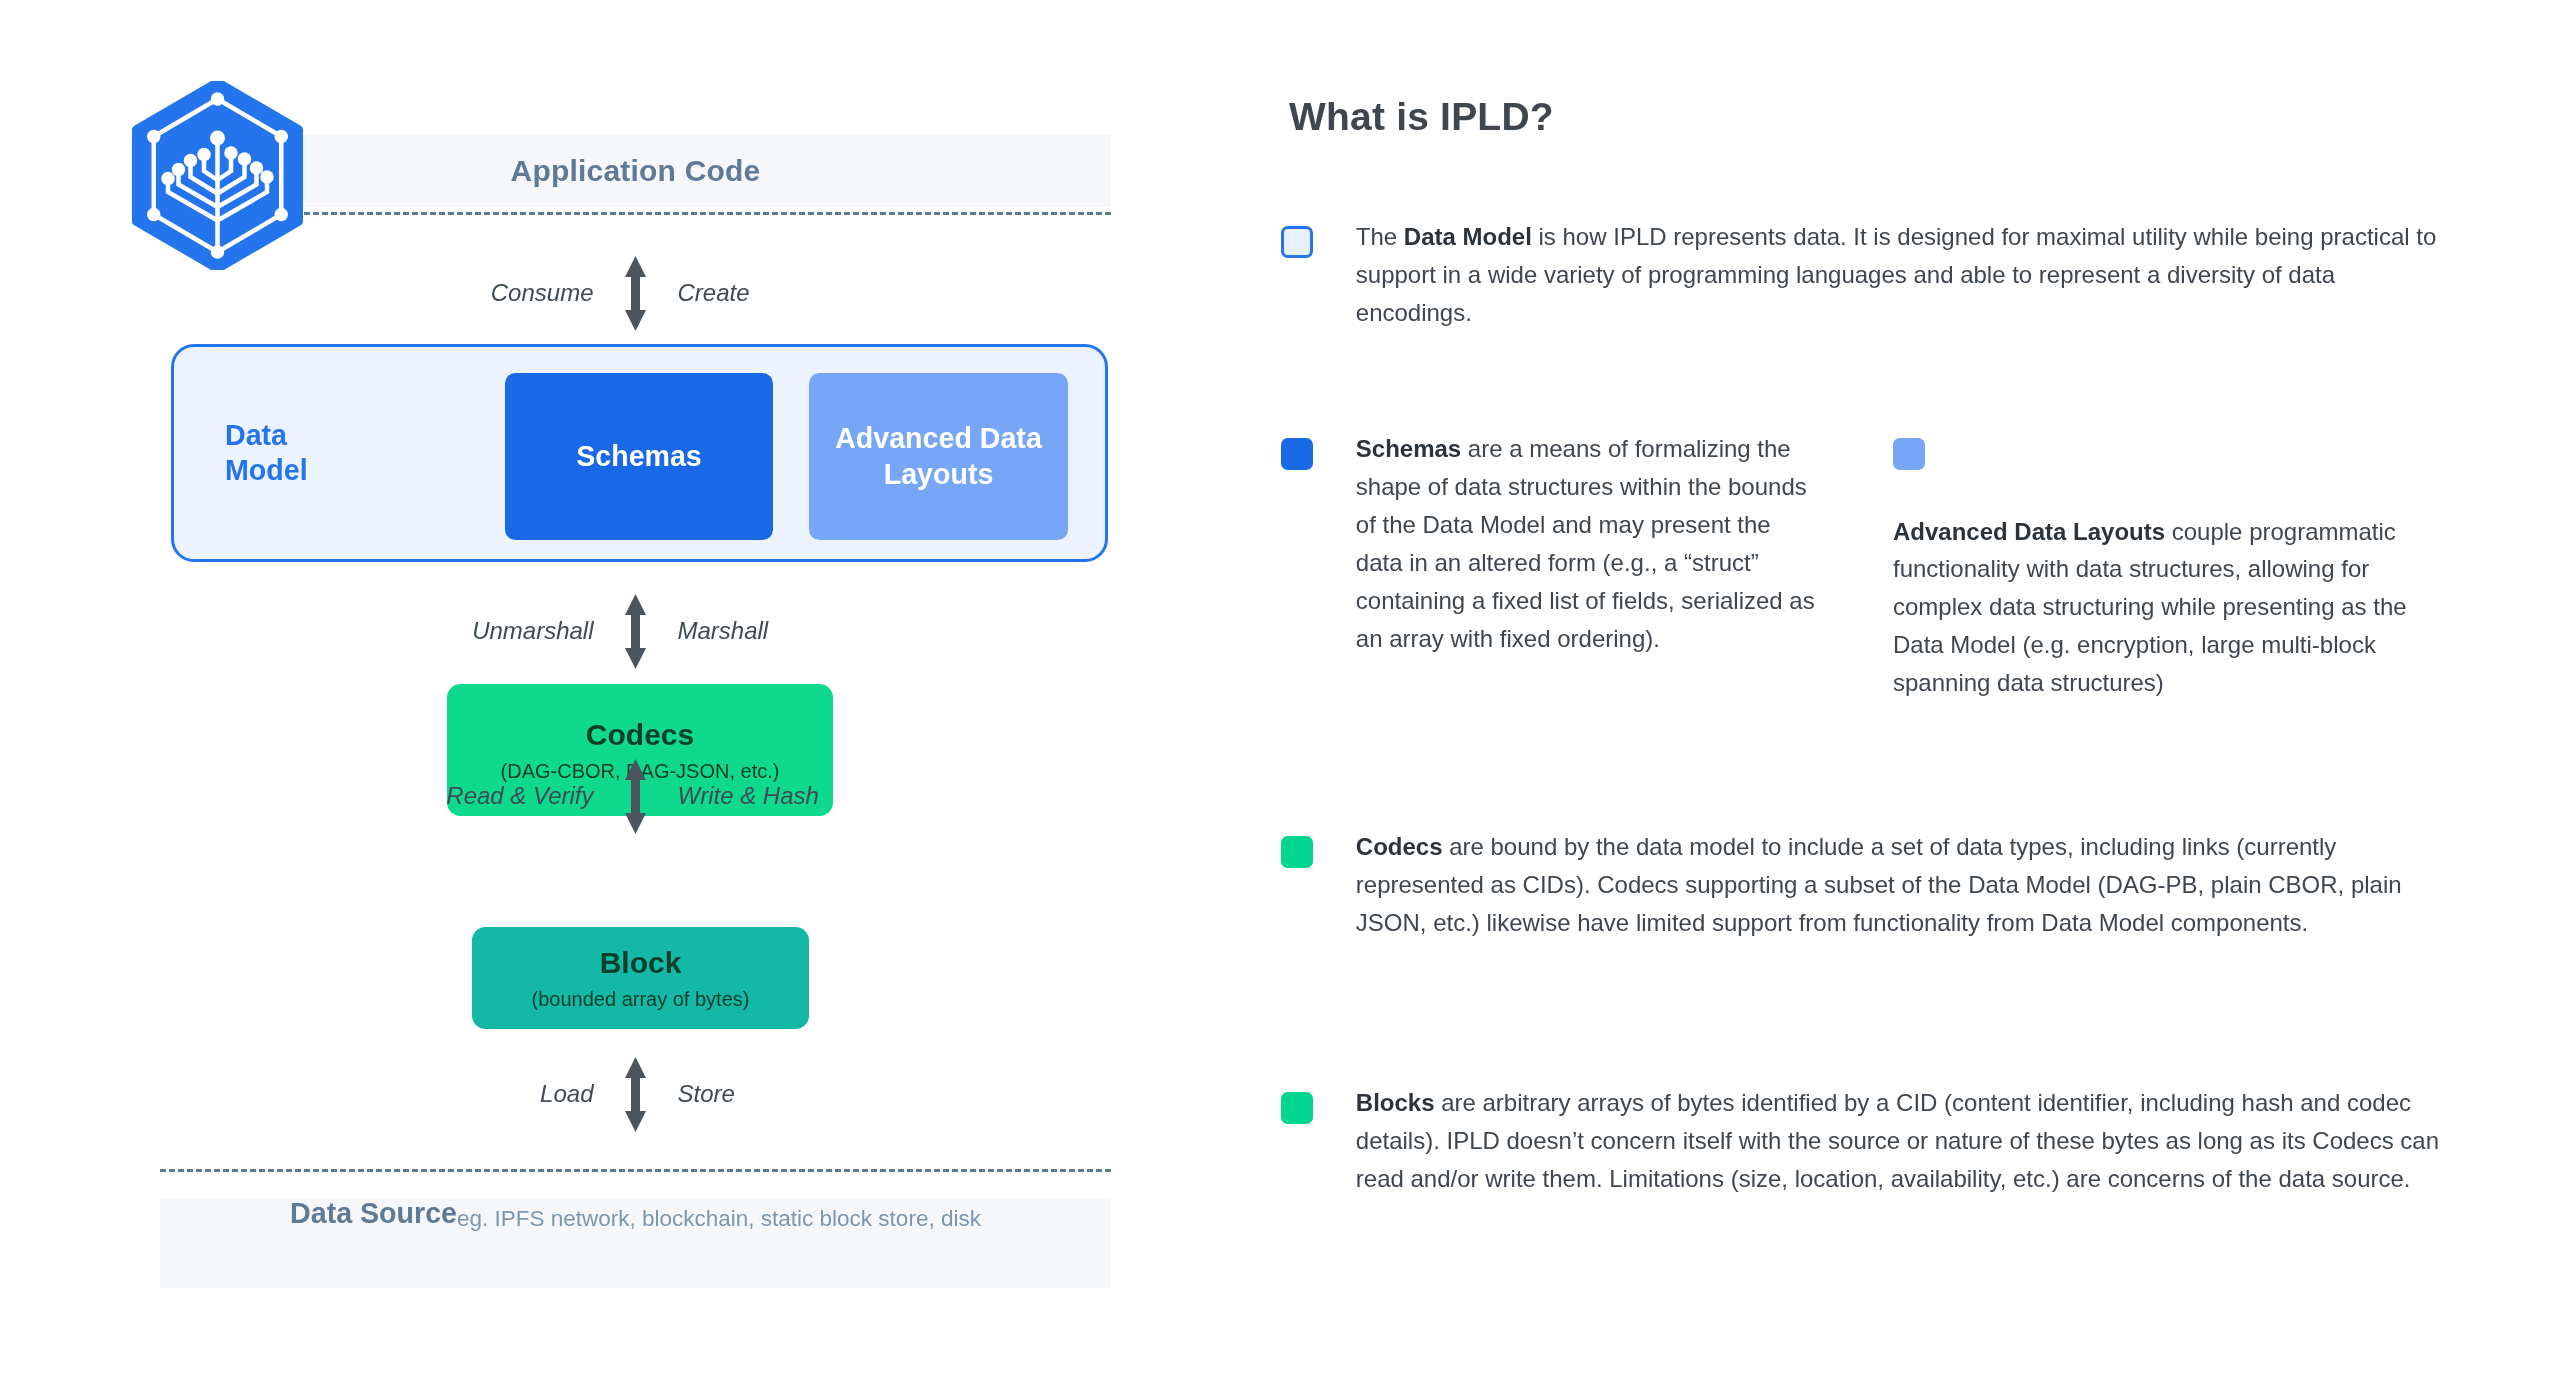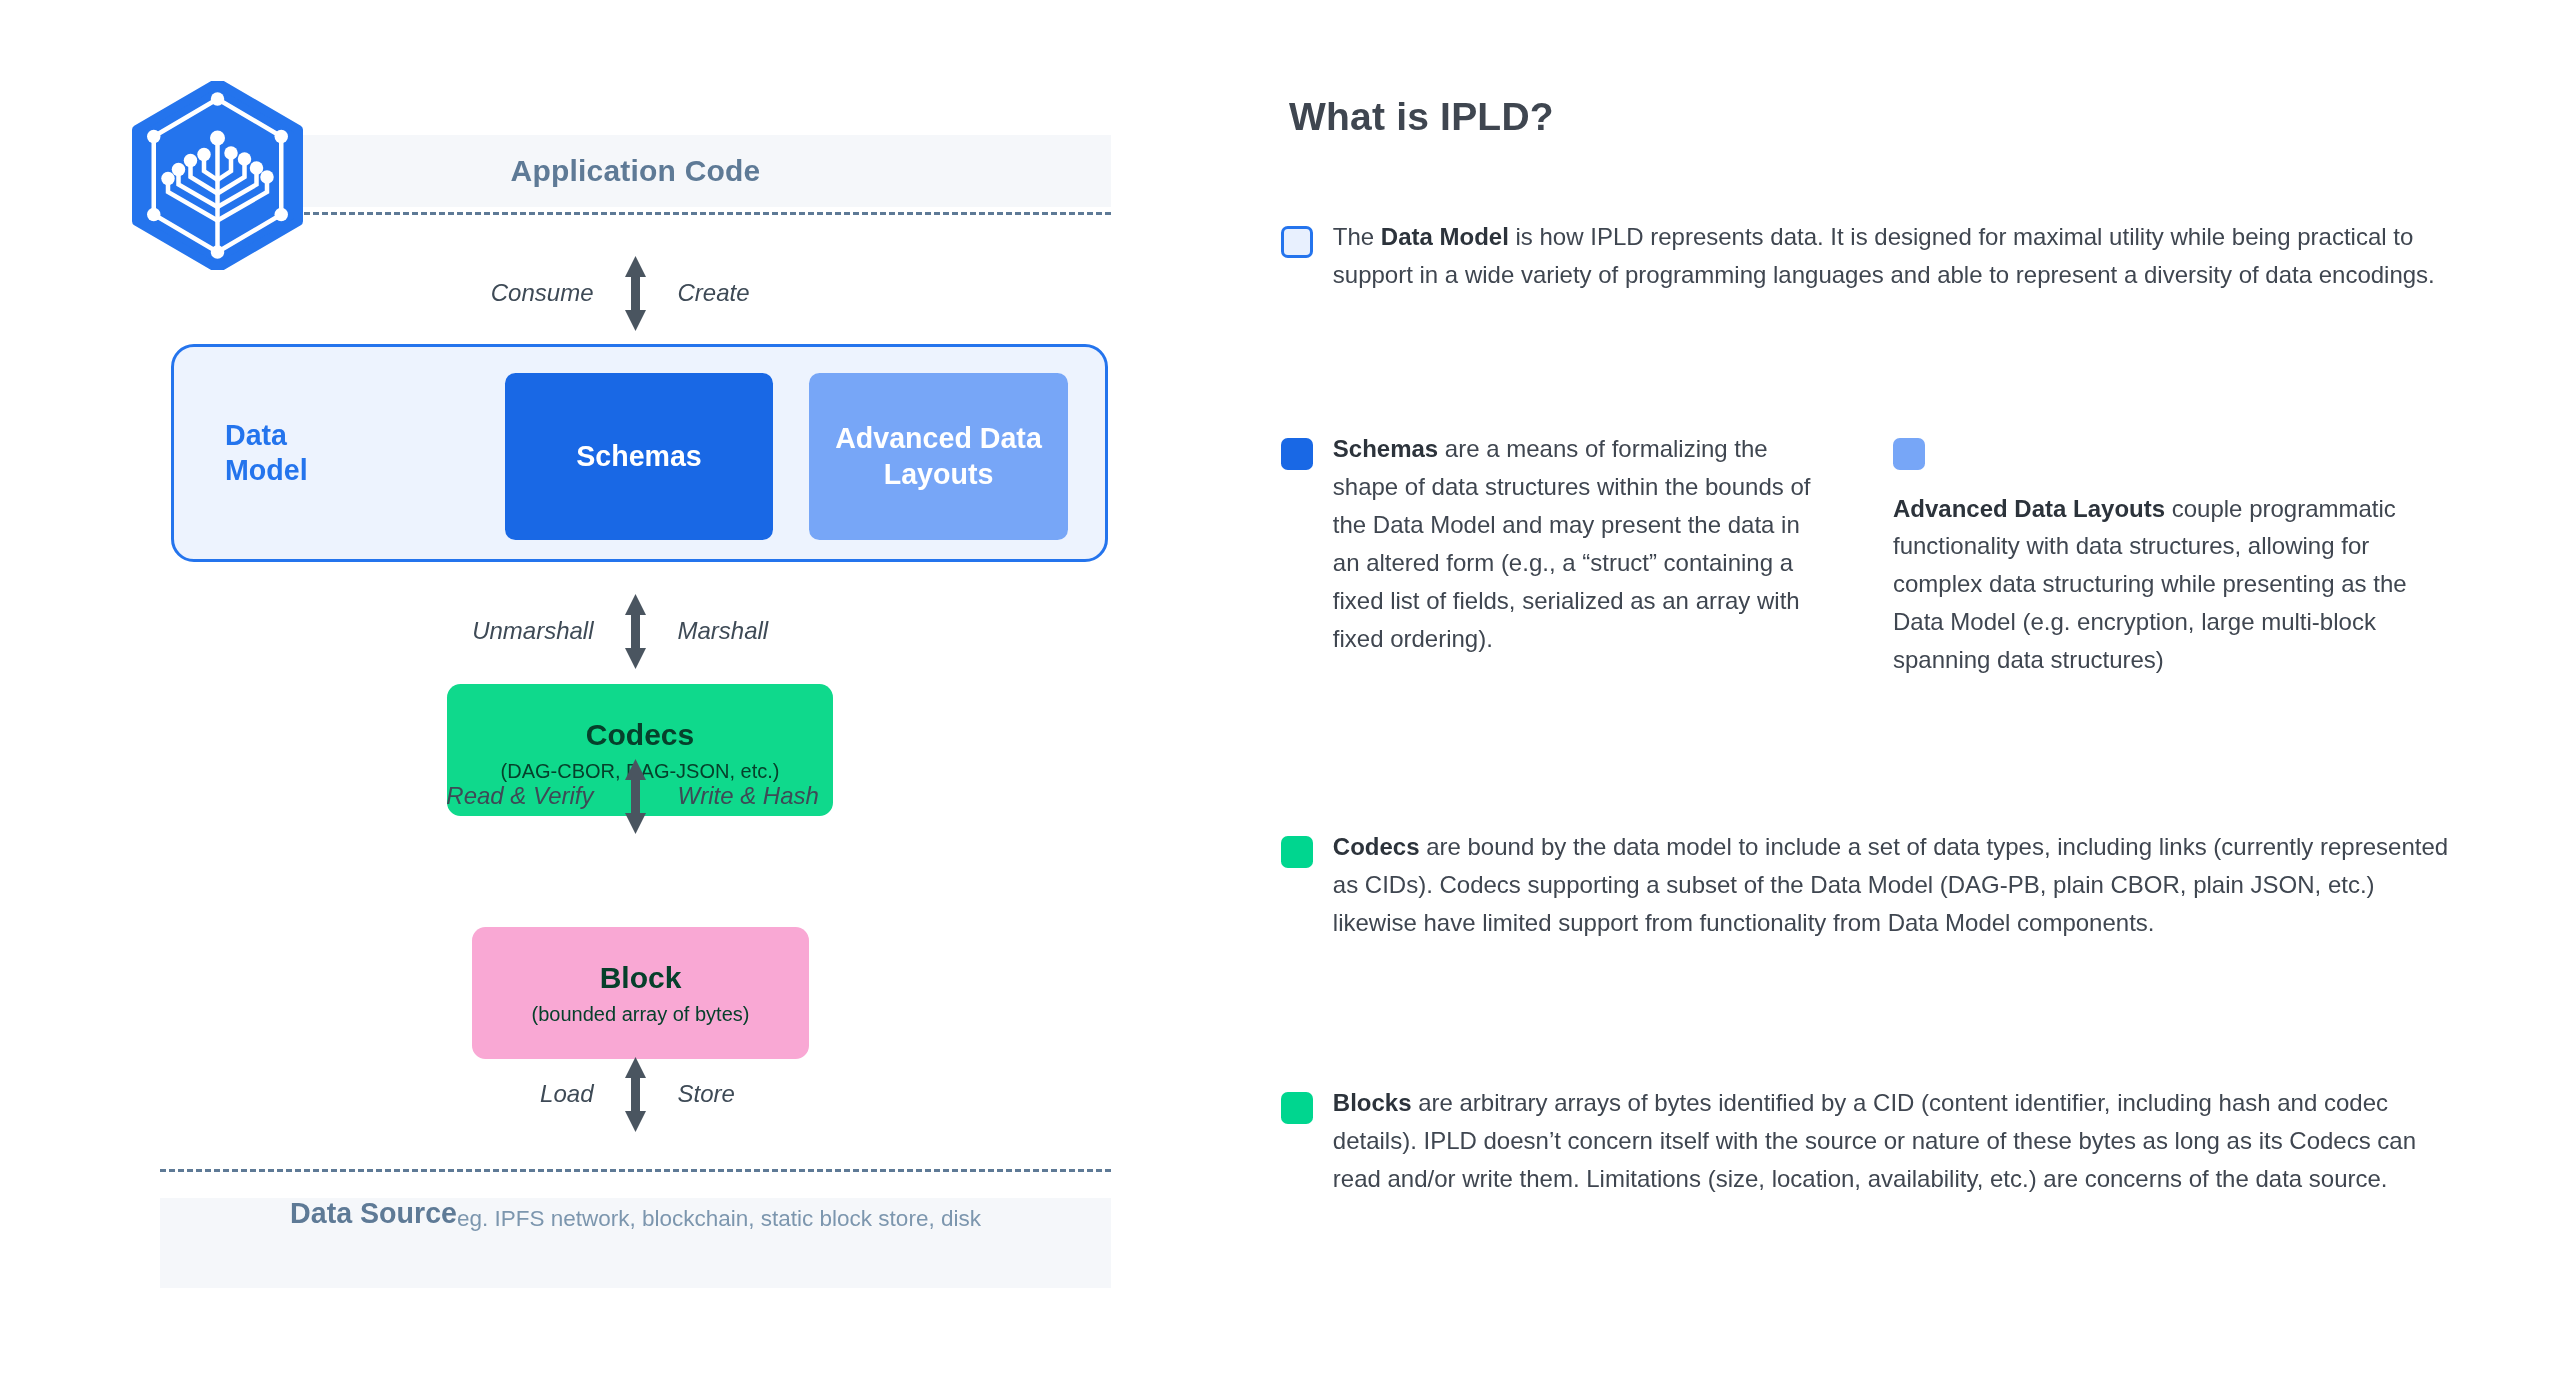--- a/index.html
+++ b/index.html
@@ -162,22 +162,22 @@
     left: 447px;
     top: 684px;
     width: 386px;
     height: 132px;
     background: #0FD98C;
   }
   .block-box {
     left: 472px;
     top: 927px;
     width: 337px;
-    height: 132px;
-    background: #f9a8d4;
+    height: 102px;
+    background: #14b8a6;
   }
   .green-title {
     font-size: 30px;
     font-weight: 700;
     line-height: 1.1;
   }
   .green-sub {
     font-size: 20px;
     font-weight: 400;
     margin-top: 9px;
@@ -239,21 +239,21 @@
   .swatch-datamodel { background: #E8F0FE; border: 3px solid #2474ED; }
   .swatch-schemas   { background: #1968E5; }
   .swatch-adl       { background: #77A6F7; }
   .swatch-codecs    { background: #00D68F; }
   .swatch-blocks    { background: #00D68F; }
 
   .entry {
     position: absolute;
     display: flex;
     align-items: flex-start;
-    gap: 20px;
+    gap: 43px;
   }
   .entry-text {
     font-size: 24px;
     line-height: 1.58;
     color: #3F4650;
   }
   .entry-text b { font-weight: 700; color: #2C333B; }
 
   .entry-datamodel { left: 3.8px;   top: 218px;  width: 1172px; }
   .entry-schemas   { left: 3.8px;   top: 430px;  width: 541px;  }

